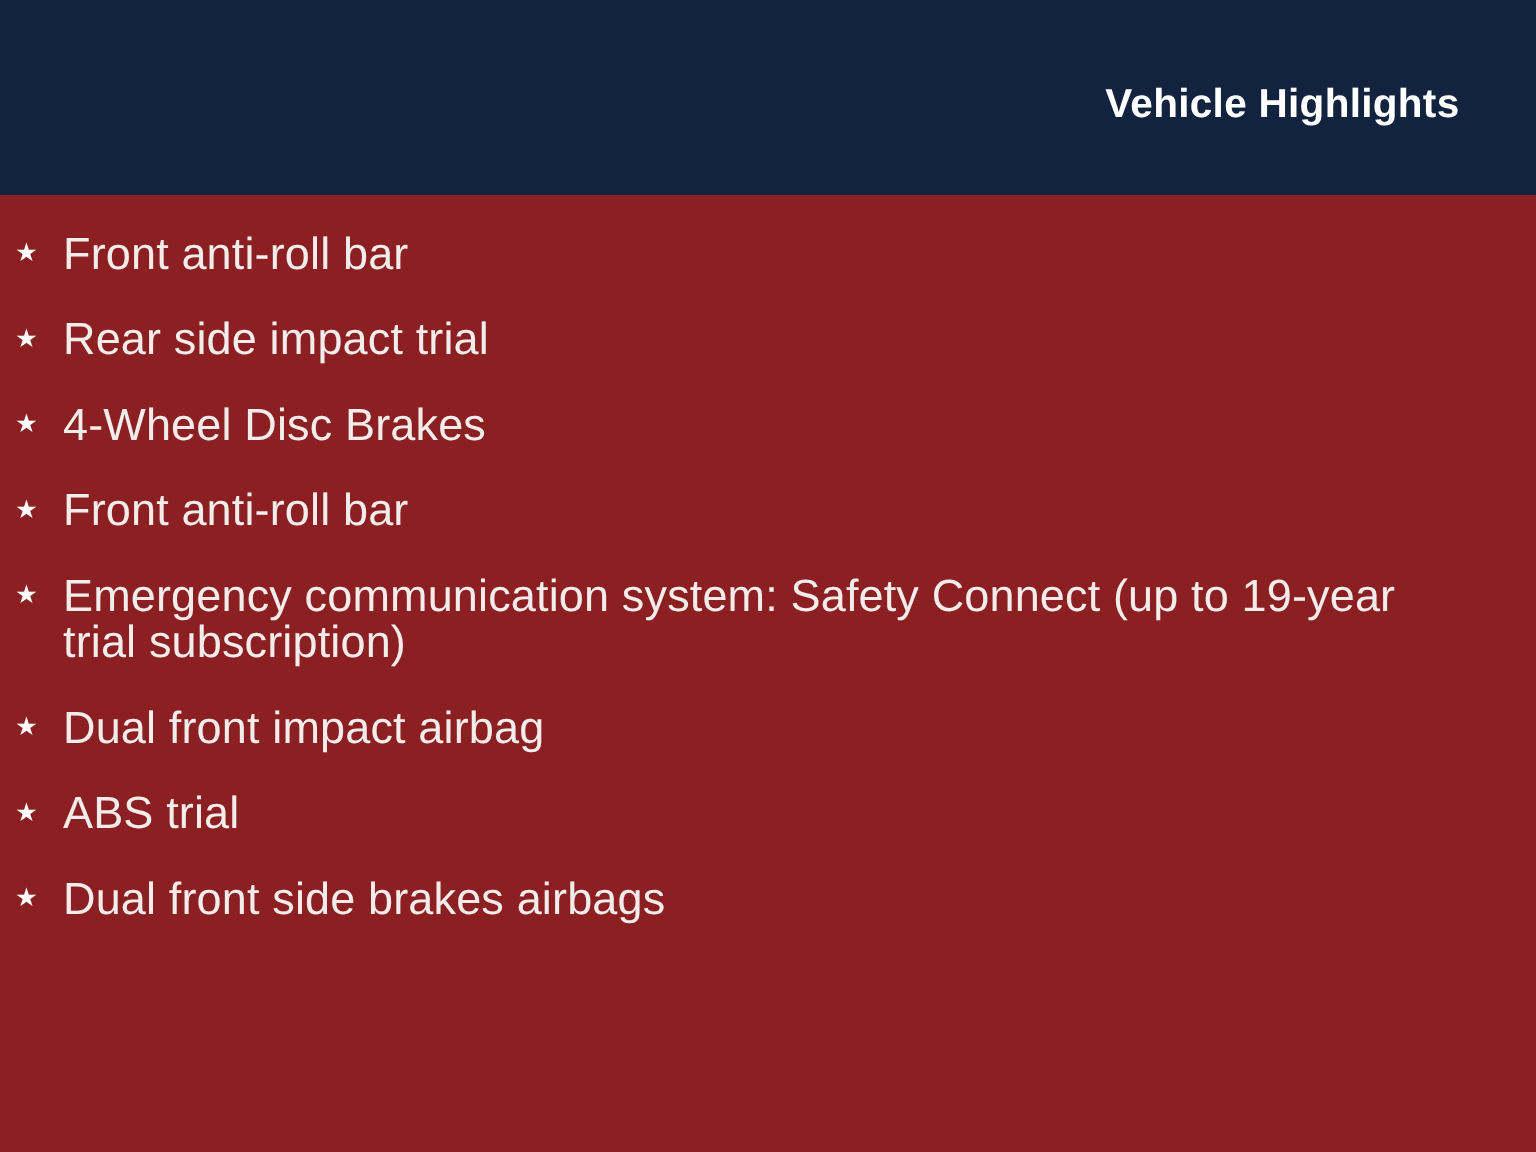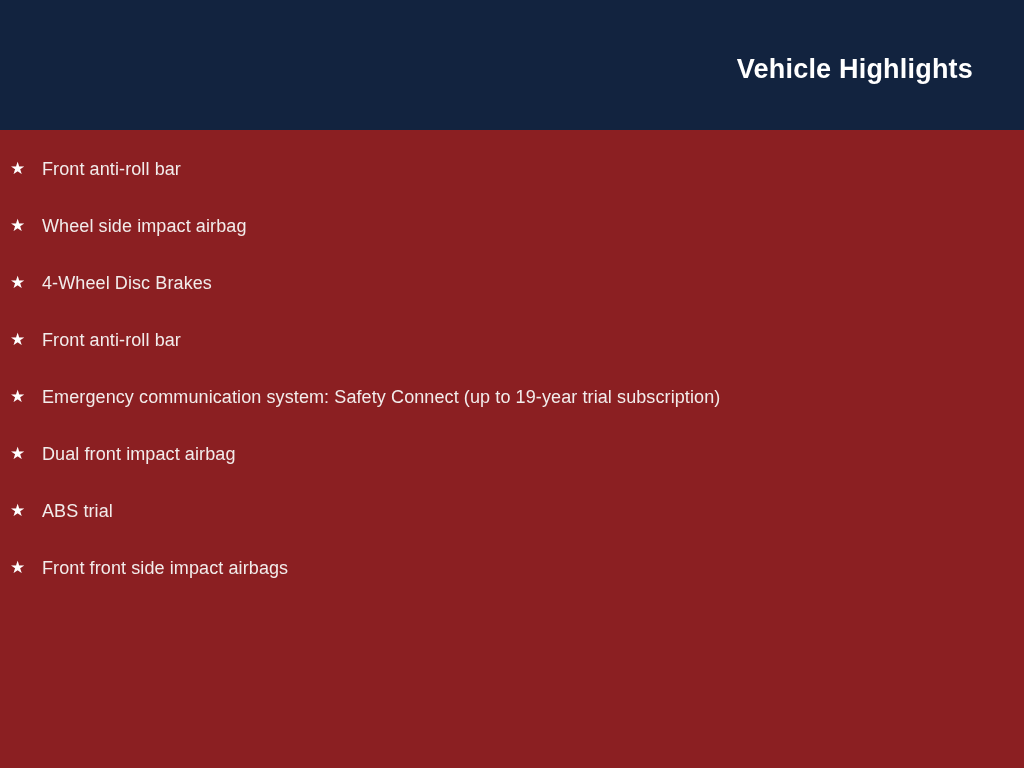--- a/index.html
+++ b/index.html
@@ -79,21 +79,21 @@
     color: #ffffff;
     font-size: 17px;
     line-height: 30px;
     text-align: left;
     user-select: none;
   }
 
   .bullet-text {
     flex: 1 1 auto;
     color: #f2eceb;
-    font-size: 18px;
+    font-size: 30px;
     line-height: 31px;
     letter-spacing: 0.1px;
     max-width: 905px;
     word-wrap: break-word;
   }
 </style>
 </head>
 <body>
 
 <div id="slide">
@@ -105,21 +105,21 @@
   <div id="content-body">
     <ul id="highlights-list">
 
       <li class="bullet-row">
         <span class="bullet-star">★</span>
         <span class="bullet-text">Front anti-roll bar</span>
       </li>
 
       <li class="bullet-row">
         <span class="bullet-star">★</span>
-        <span class="bullet-text">Wheel side impact airbag</span>
+        <span class="bullet-text">Rear side impact trial</span>
       </li>
 
       <li class="bullet-row">
         <span class="bullet-star">★</span>
         <span class="bullet-text">4-Wheel Disc Brakes</span>
       </li>
 
       <li class="bullet-row">
         <span class="bullet-star">★</span>
         <span class="bullet-text">Front anti-roll bar</span>
@@ -135,19 +135,19 @@
         <span class="bullet-text">Dual front impact airbag</span>
       </li>
 
       <li class="bullet-row">
         <span class="bullet-star">★</span>
         <span class="bullet-text">ABS trial</span>
       </li>
 
       <li class="bullet-row">
         <span class="bullet-star">★</span>
-        <span class="bullet-text">Front front side impact airbags</span>
+        <span class="bullet-text">Dual front side brakes airbags</span>
       </li>
 
     </ul>
   </div>
 
 </div>
 
 </body></html>

